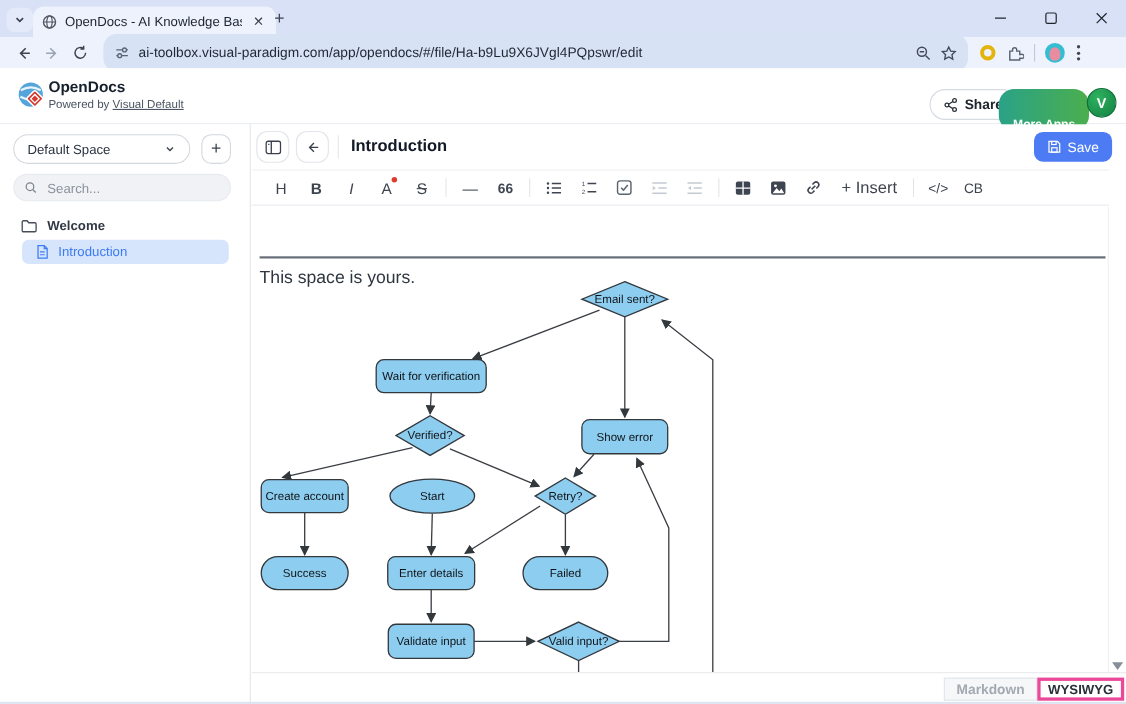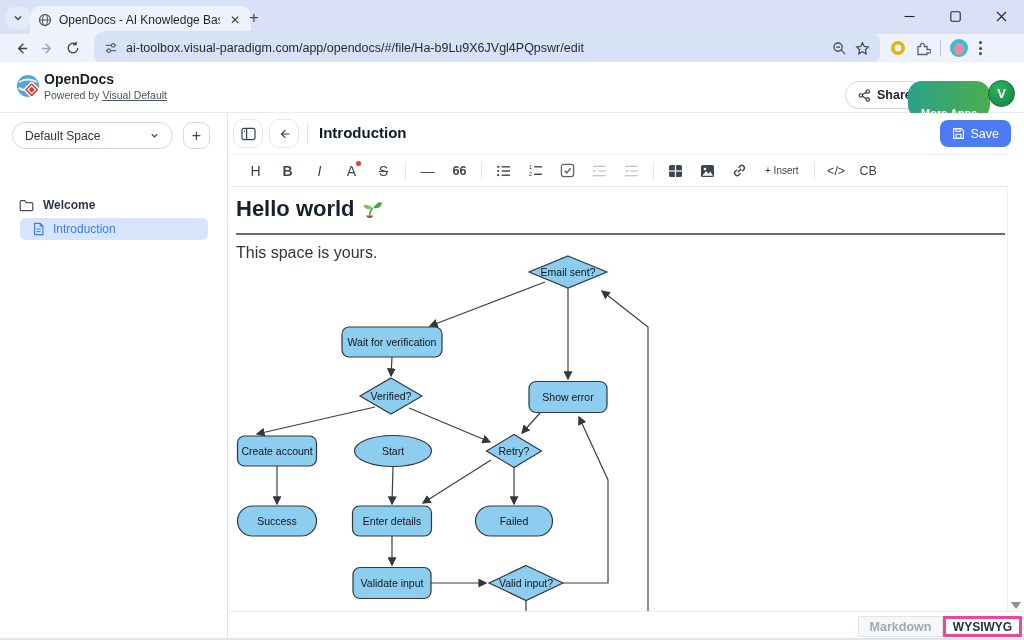--- a/index.html
+++ b/index.html
@@ -77,21 +77,21 @@
             background:#4c7bf4;color:#fff;font-size:12.5px;display:flex;align-items:center;gap:6px;}
 
   .fmt-toolbar{position:absolute;top:41px;left:0;right:16px;height:33px;border-top:1px solid #eef0f4;
                border-bottom:1px solid #e7eaef;display:flex;align-items:center;padding-left:13px;box-sizing:border-box;}
   .tb{width:27px;height:24px;display:flex;align-items:center;justify-content:center;border-radius:5px;
       font-size:14px;color:#3e4550;margin-right:5px;flex:none;}
   .tb.sm{font-size:12.5px;}
   .tb-div{width:1px;height:17px;background:#e2e5ea;margin:0 8px 0 3px;flex:none;}
   .tb .colorA{position:relative;font-size:14px;}
   .tb .colorA i{position:absolute;right:-5px;top:-2px;width:5px;height:5px;border-radius:50%;background:#e23b2e;}
-  .tb-insert{display:flex;align-items:center;height:24px;padding:0 7px;font-size:10px;color:#3e4550;margin-right:5px;flex:none;white-space:nowrap;}
+  .tb-insert{display:flex;align-items:center;height:24px;padding:0 7px;font-size:15px;color:#3e4550;margin-right:5px;flex:none;white-space:nowrap;}
 
   .doc-content{position:absolute;top:75px;left:0;right:16px;bottom:28px;overflow:hidden;}
   .doc-h1{position:absolute;left:7px;top:8px;font-size:22px;font-weight:bold;color:#17202b;
           display:flex;align-items:center;gap:8px;}
   .doc-hr{position:absolute;left:7px;right:3px;top:45px;border-top:2px solid #676e78;}
   .doc-p{position:absolute;left:7px;top:56px;font-size:16px;color:#2f3640;}
   .flowchart{position:absolute;left:0;top:64px;}
 
   .scrollbar{position:absolute;top:75px;right:0;width:16px;bottom:28px;border-left:1px solid #eef0f3;background:#fff;}
   .scroll-down{position:absolute;bottom:3px;left:3px;width:0;height:0;border-left:5px solid transparent;
@@ -225,20 +225,27 @@
 </div>
 
 <div class="sidebar">
   <div class="space-select">
     <span>Default Space</span>
     <svg width="11" height="11" viewBox="0 0 12 12">
         <polyline points="3,4.5 6,7.5 9,4.5" fill="none" stroke="#3d4450" stroke-width="1.4"></polyline>
       </svg>
   </div>
   <div class="add-btn">+</div>
+  <div class="search-box">
+    <svg width="13" height="13" viewBox="0 0 16 16">
+      <circle cx="7" cy="7" r="4.6" fill="none" stroke="#7c838d" stroke-width="1.5"></circle>
+      <line x1="10.6" y1="10.6" x2="14" y2="14" stroke="#7c838d" stroke-width="1.5"></line>
+    </svg>
+    <input type="text" placeholder="Search..." style="">
+  </div>
   <div class="tree-folder">
     <svg width="15" height="13" viewBox="0 0 16 14">
       <path d="M1.2,3 a1.2,1.2 0 0 1 1.2,-1.2 h3.6 l1.6,2 h6 a1.2,1.2 0 0 1 1.2,1.2 v6.4 a1.2,1.2 0 0 1 -1.2,1.2 H2.4 a1.2,1.2 0 0 1 -1.2,-1.2 Z" fill="none" stroke="#464e59" stroke-width="1.3"></path>
     </svg>
     <span>Welcome</span>
   </div>
   <div class="tree-doc">
     <svg width="13" height="14" viewBox="0 0 14 16">
       <path d="M2.5,1.5 h6.5 l3,3 v10 h-9.5 z" fill="none" stroke="#3c7bf2" stroke-width="1.3"></path>
       <path d="M9,1.5 v3 h3" fill="none" stroke="#3c7bf2" stroke-width="1.3"></path>
@@ -367,29 +374,20 @@
     <div class="tb-div"></div>
     <div class="tb sm">
         <span>&lt;/&gt;</span>
       </div>
     <div class="tb sm">
         <span>CB</span>
       </div>
   </div>
 
   <div class="doc-content">
-    <div class="doc-h1">
-      <span>Hello world</span>
-      <svg width="21" height="21" viewBox="0 0 22 22">
-        <path d="M7,20 q-3.5,0 -3.5,-2.6 h7 q0,2.6 -3.5,2.6" fill="#8d5a3b"></path>
-        <path d="M7,17.4 q0,-5 3.2,-8" fill="none" stroke="#4a9e3f" stroke-width="1.6"></path>
-        <path d="M10.5,9.5 q-7,-5.5 -10,-2.5 q2.5,5.5 10,2.5" fill="#79c552"></path>
-        <path d="M10.5,9.5 q5.5,-8 9.5,-5.5 q-1.5,7 -9.5,5.5" fill="#4aa63c"></path>
-      </svg>
-    </div>
     <div class="doc-hr"></div>
     <div class="doc-p">This space is yours.</div>
 
     <svg class="flowchart" width="784" height="360" viewBox="0 0 784 360">
       <defs>
         <marker id="fc-arrow" viewBox="0 0 10 10" refX="8.5" refY="5" markerWidth="7.5" markerHeight="7.5" orient="auto-start-reverse">
           <path d="M0,0 L10,5 L0,10 Z" fill="#33383d"></path>
         </marker>
       </defs>
     <polyline points="316,30 201,74" fill="none" stroke="#3a3e44" stroke-width="1.2" marker-end="url(#fc-arrow)"></polyline>

